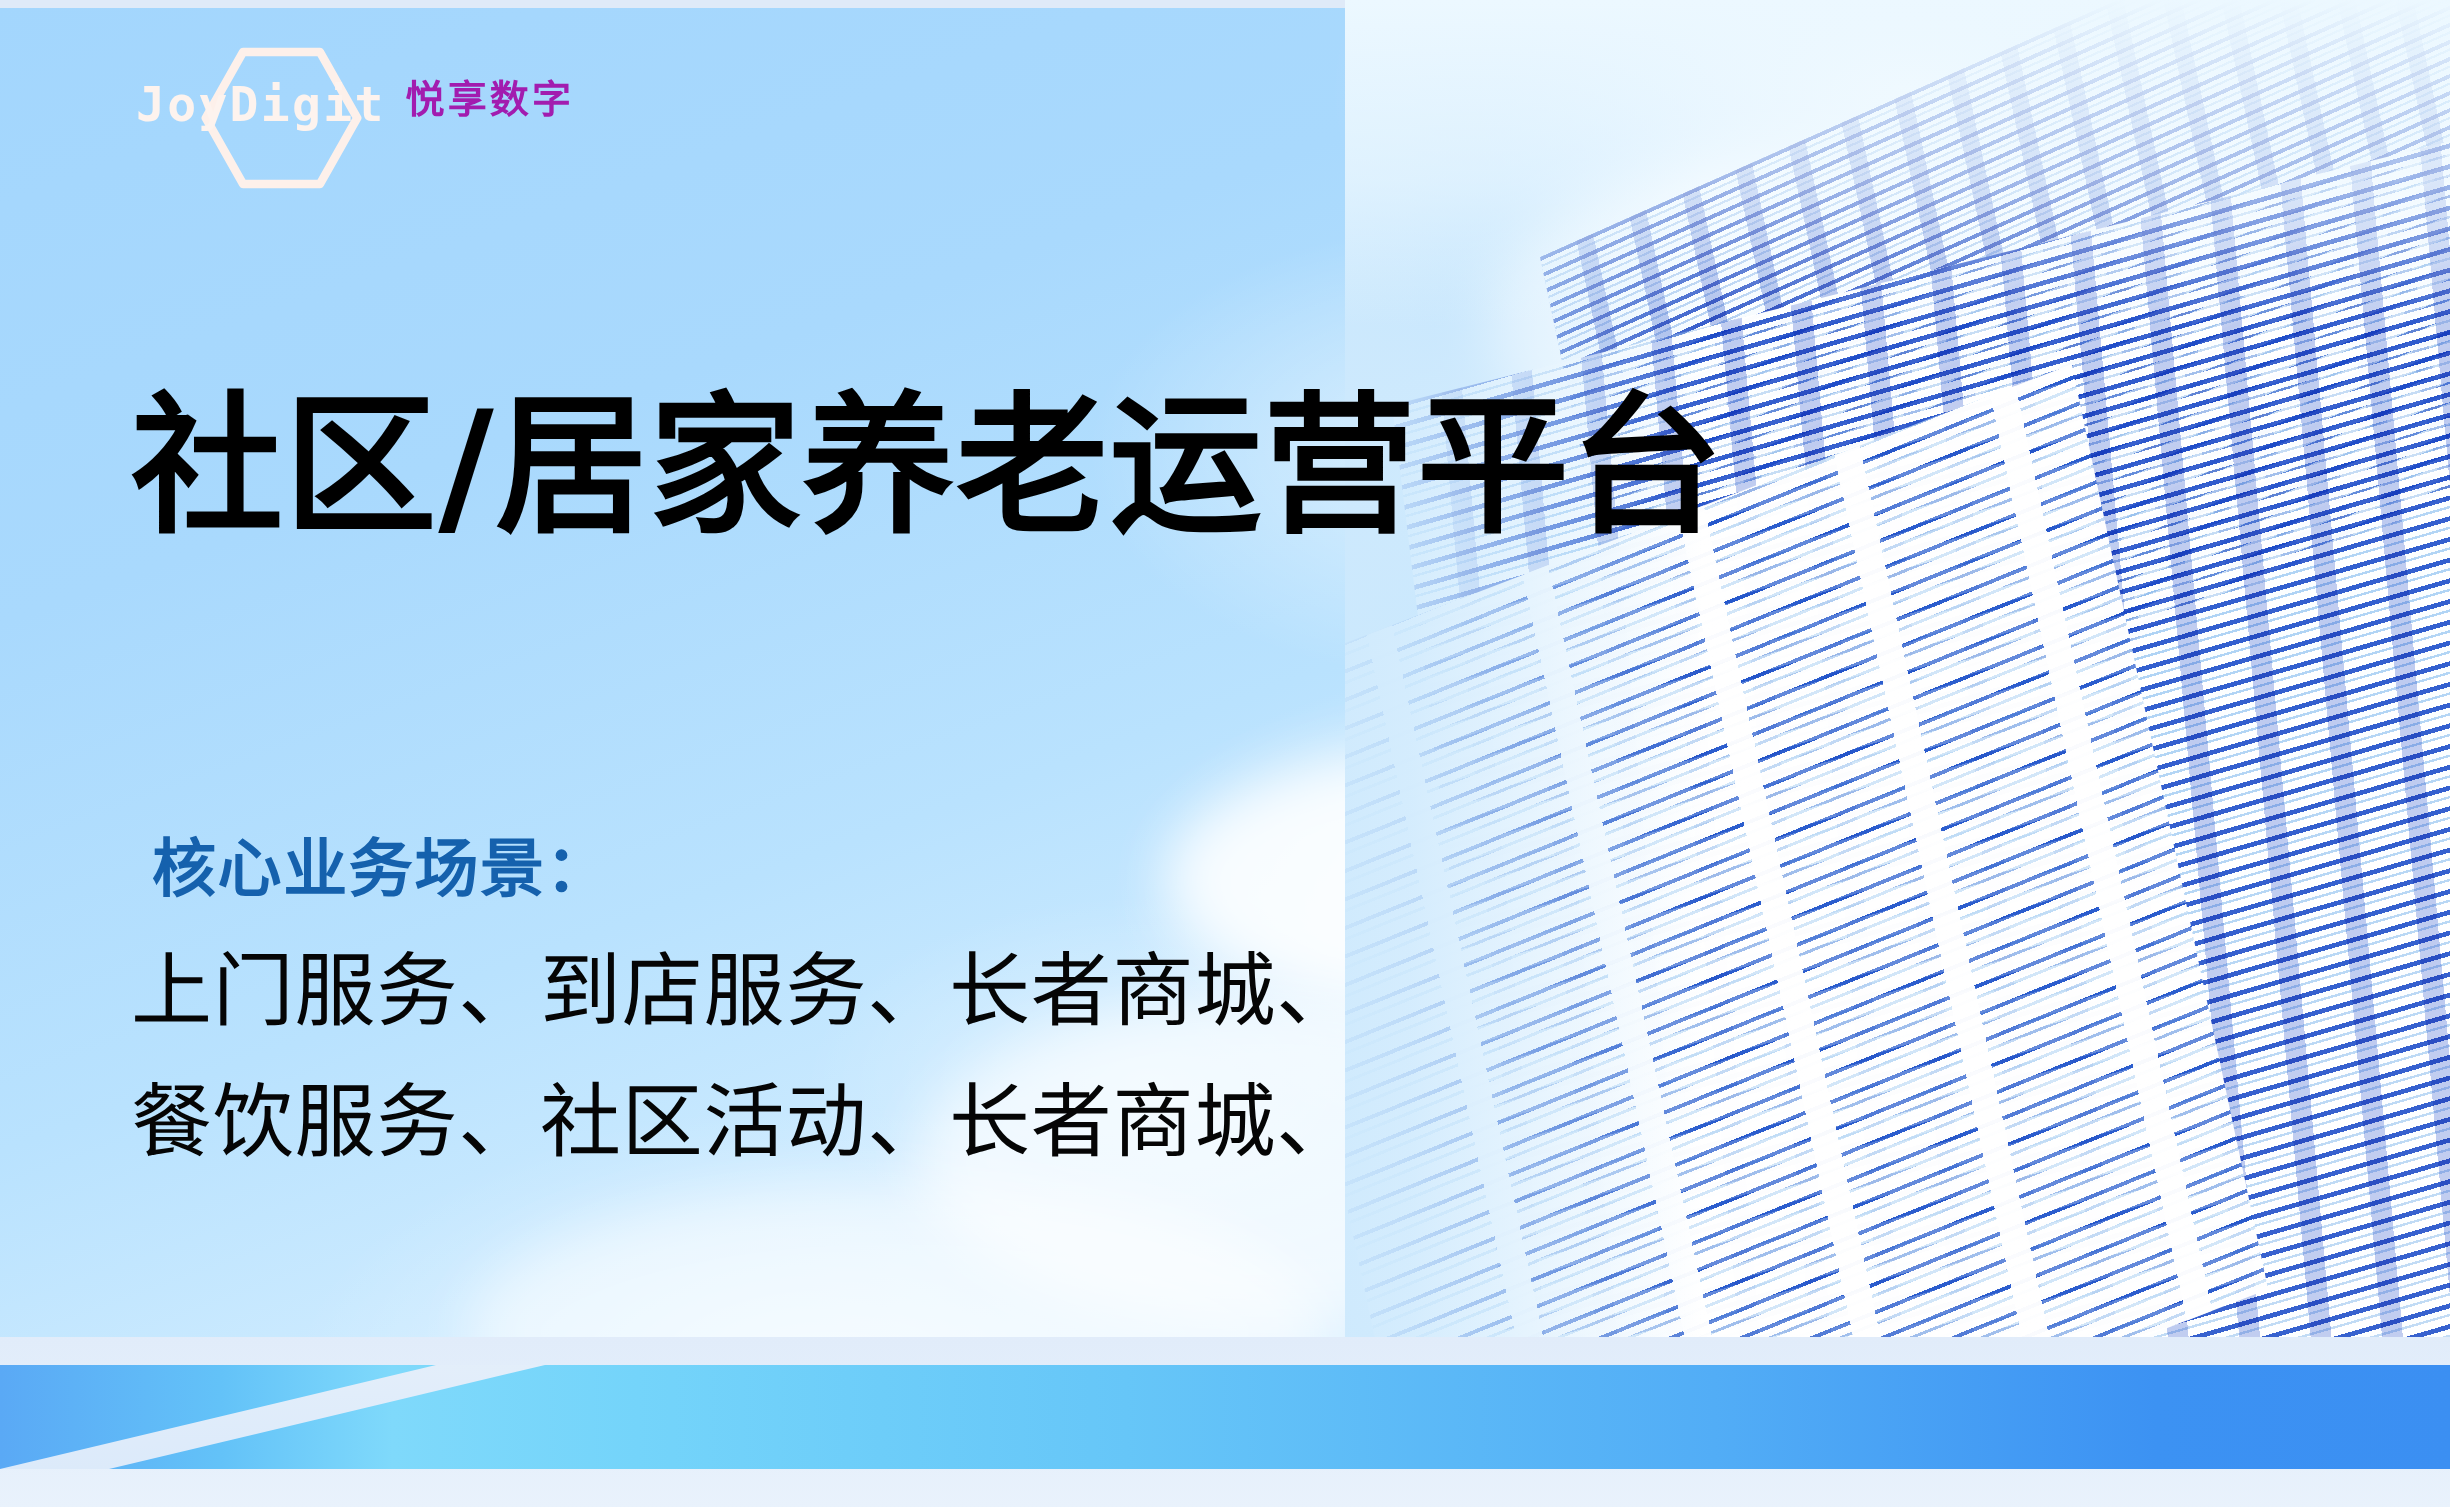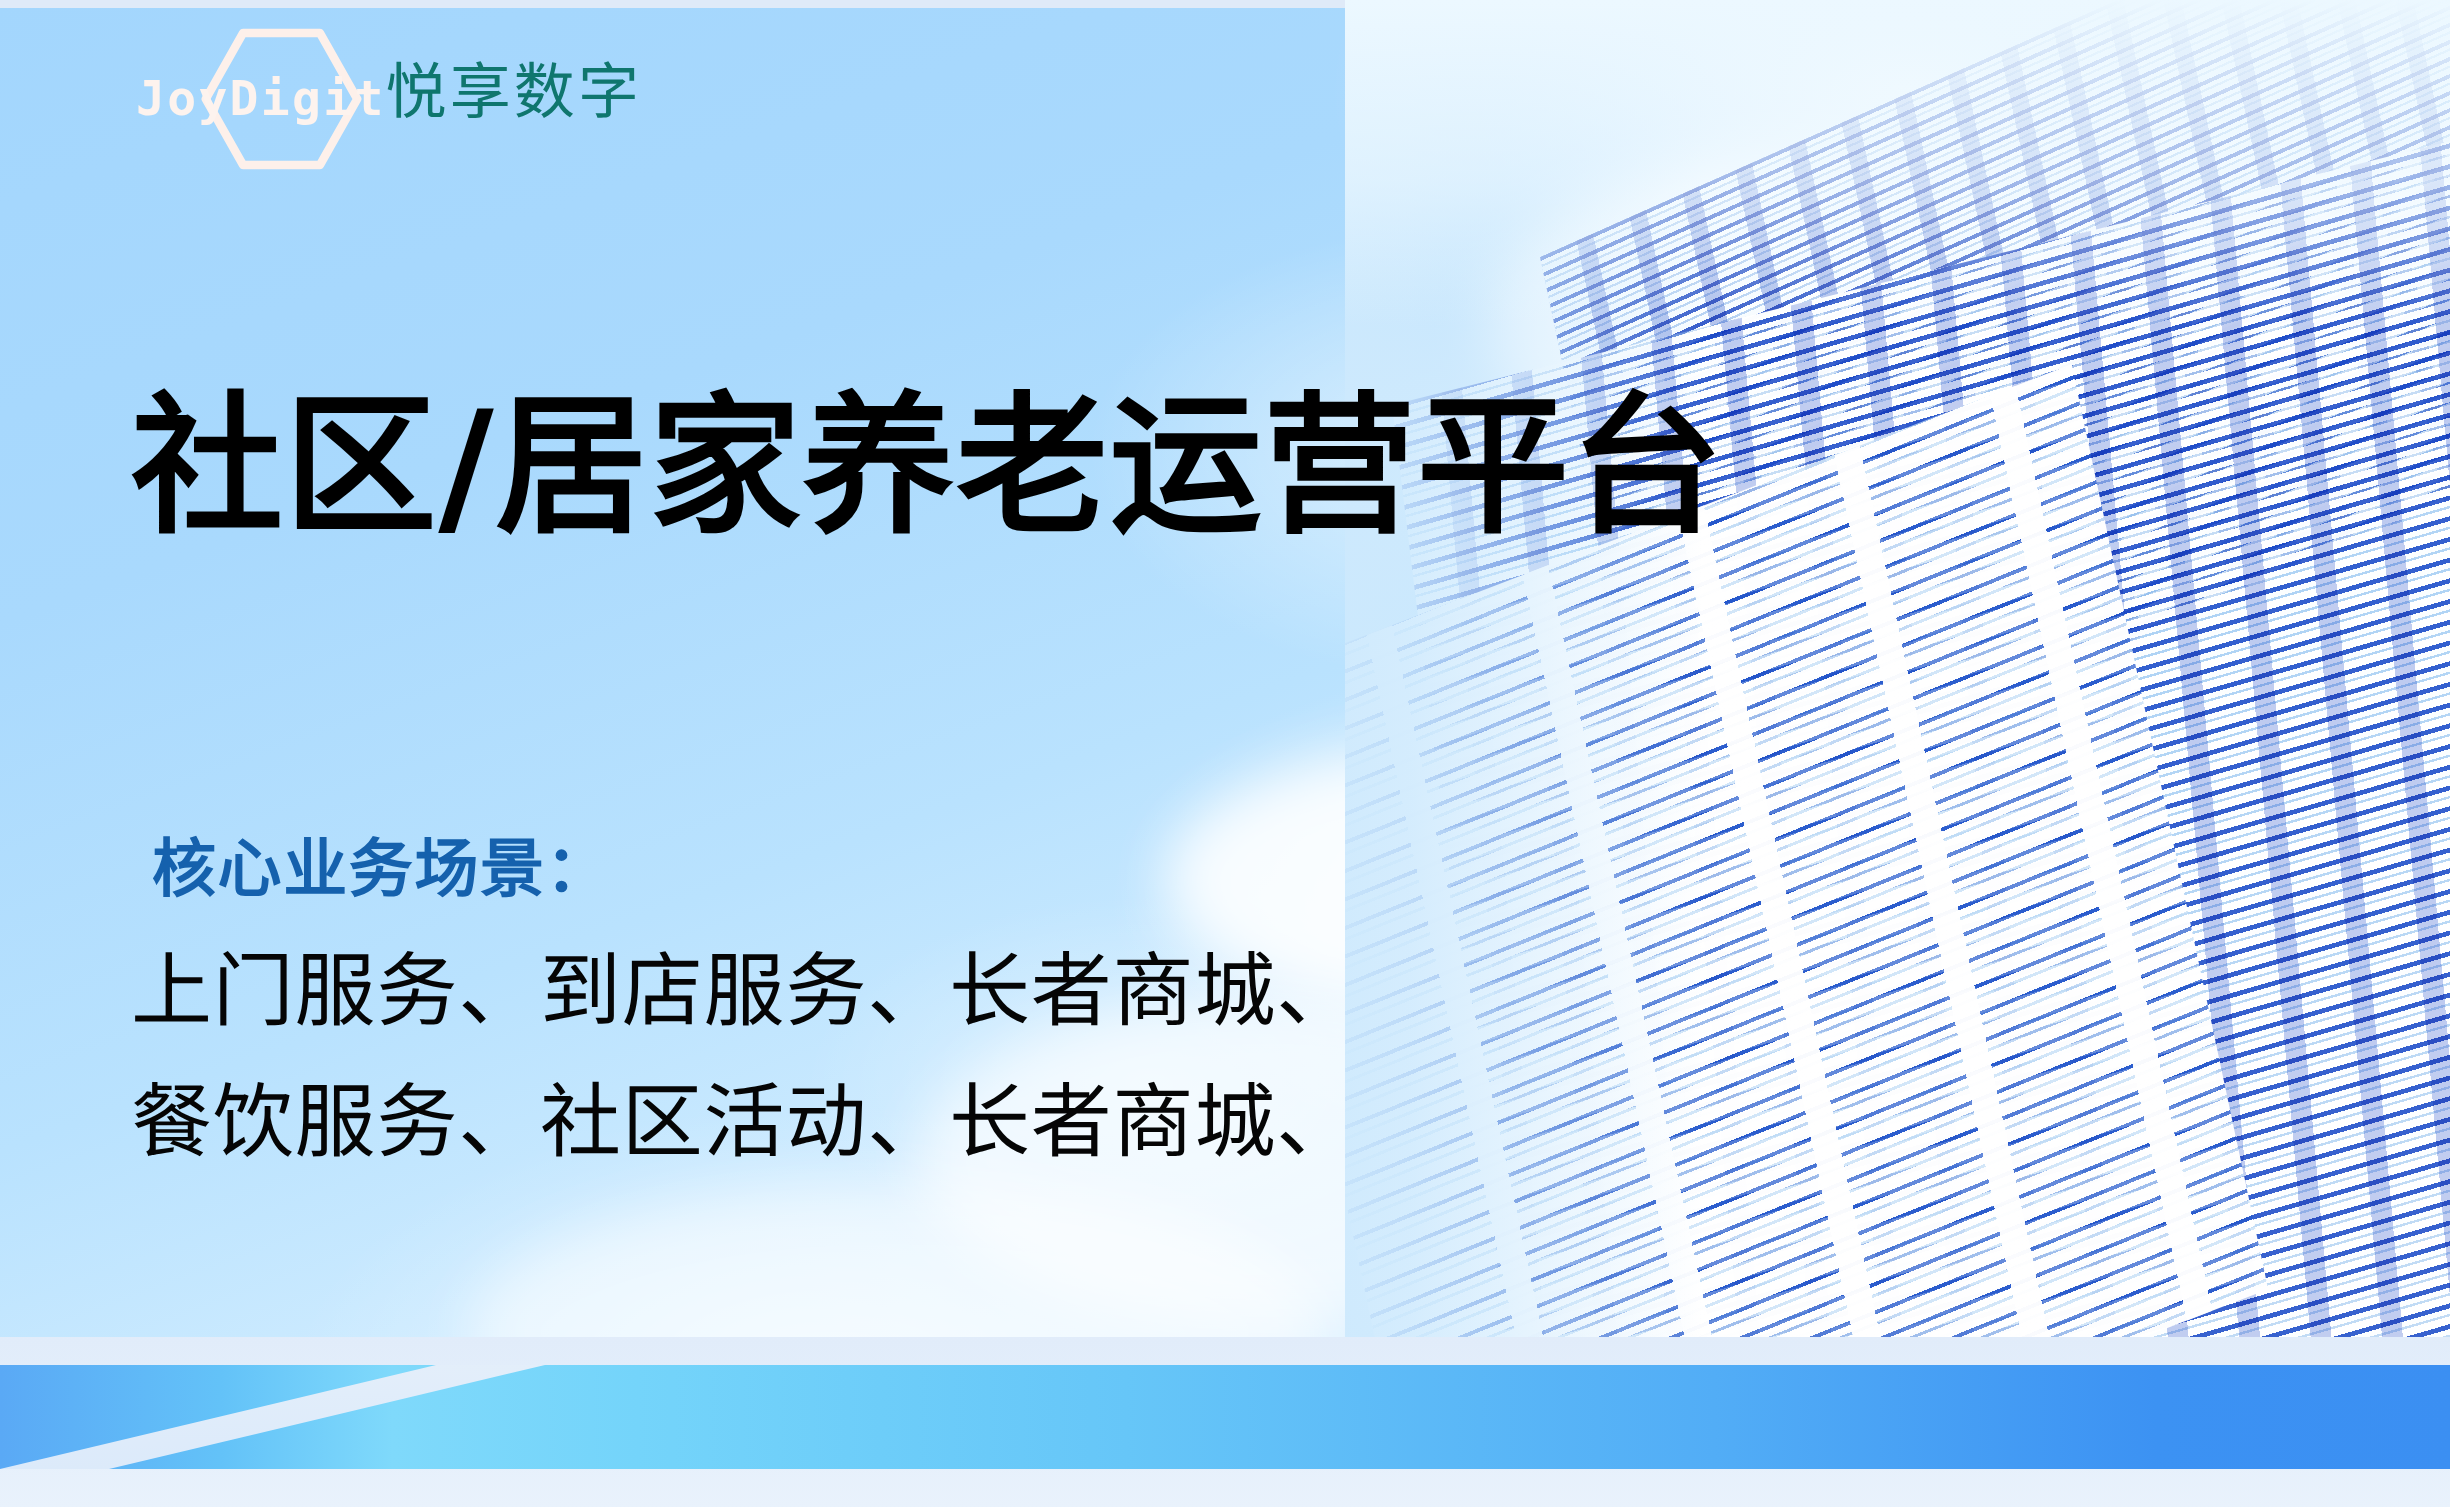--- a/index.html
+++ b/index.html
@@ -151,23 +151,24 @@
     left: 0; top: 0; right: 0;
     height: 327px;
     background: linear-gradient(180deg, rgba(236,248,255,1) 0%, rgba(236,248,255,0.6) 55%, rgba(236,248,255,0) 100%);
     pointer-events: none;
   }
 
   
   .logo {
     position: absolute;
     left: 136px;
-    top: 61px;
+    top: 80px;
     display: flex;
-    align-items: flex-end;
+    align-items: flex-start;
+    gap: 20px;
     z-index: 20;
   }
   .logo-hex {
     position: absolute;
     left: 62px;
     top: -36px;
     width: 167px;
     height: 148px;
     pointer-events: none;
   }
@@ -178,24 +179,24 @@
     font-weight: 700;
     font-size: 48px;
     letter-spacing: 2.3px;
     color: #fdf3ee;
     line-height: 1;
     white-space: nowrap;
   }
   .logo-cn {
     position: relative;
     font-family: "DejaVu Sans", "Liberation Sans", sans-serif;
-    font-weight: 400;
-    font-size: 61px;
+    font-weight: 700;
+    font-size: 39px;
     letter-spacing: 3.1px;
-    color: #0f766e;
+    color: #a21caf;
     line-height: 1;
     white-space: nowrap;
   }
 
   
   .headline {
     position: absolute;
     left: 131px;
     top: 280px;
     font-family: "DejaVu Sans", "Liberation Sans", sans-serif;

